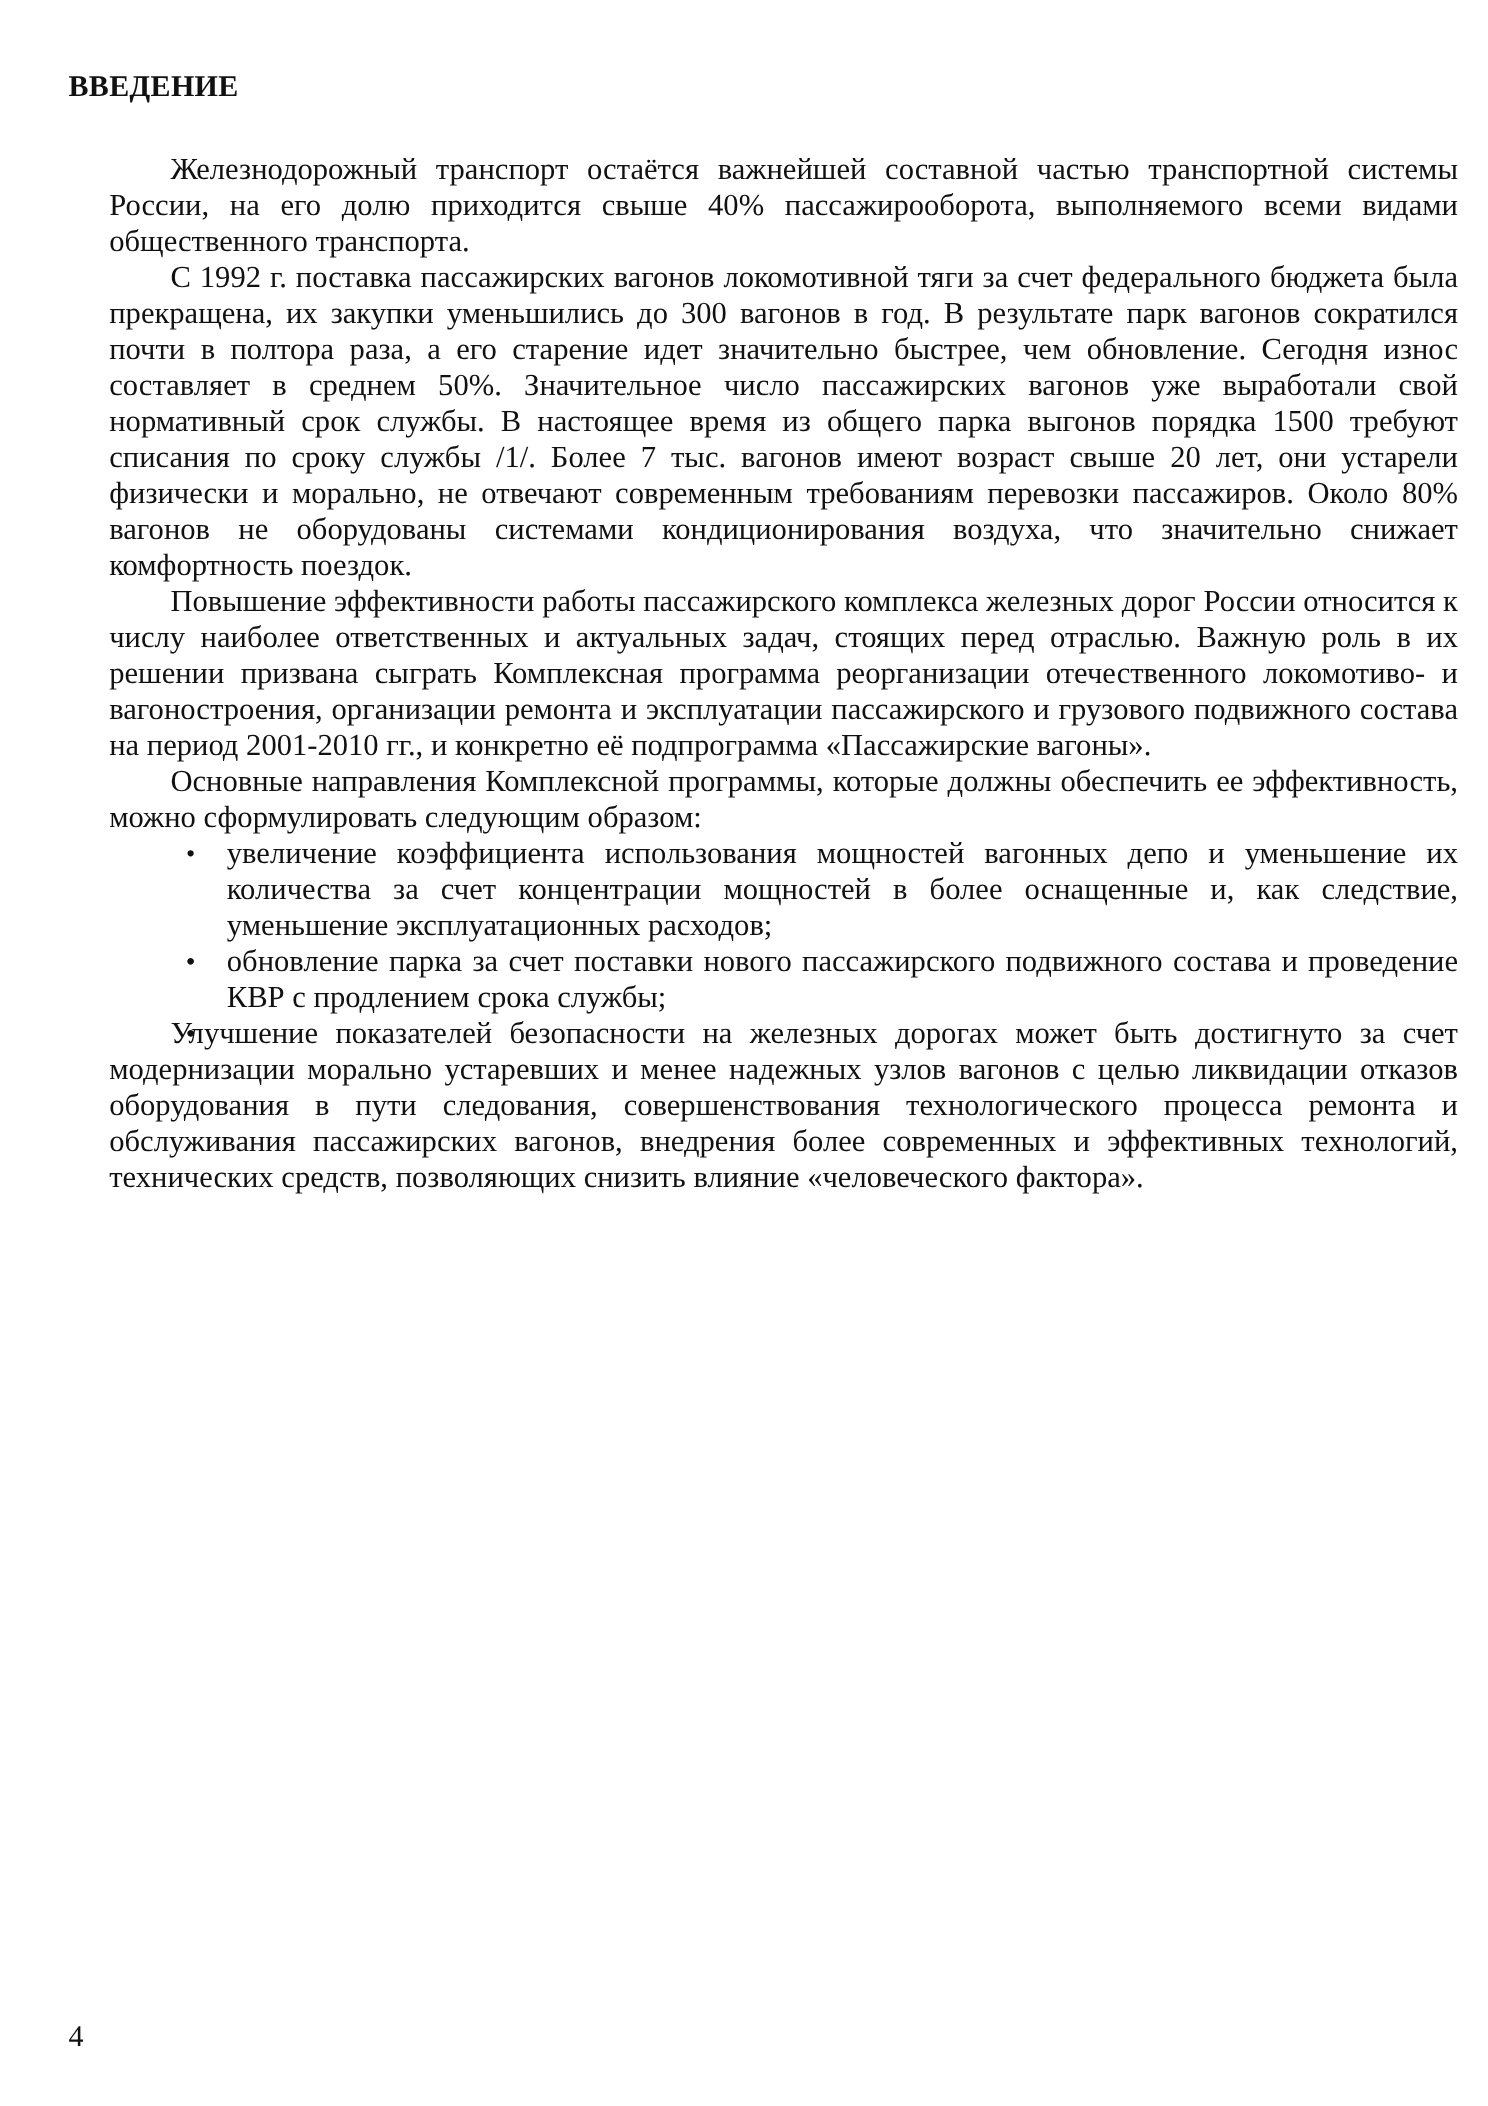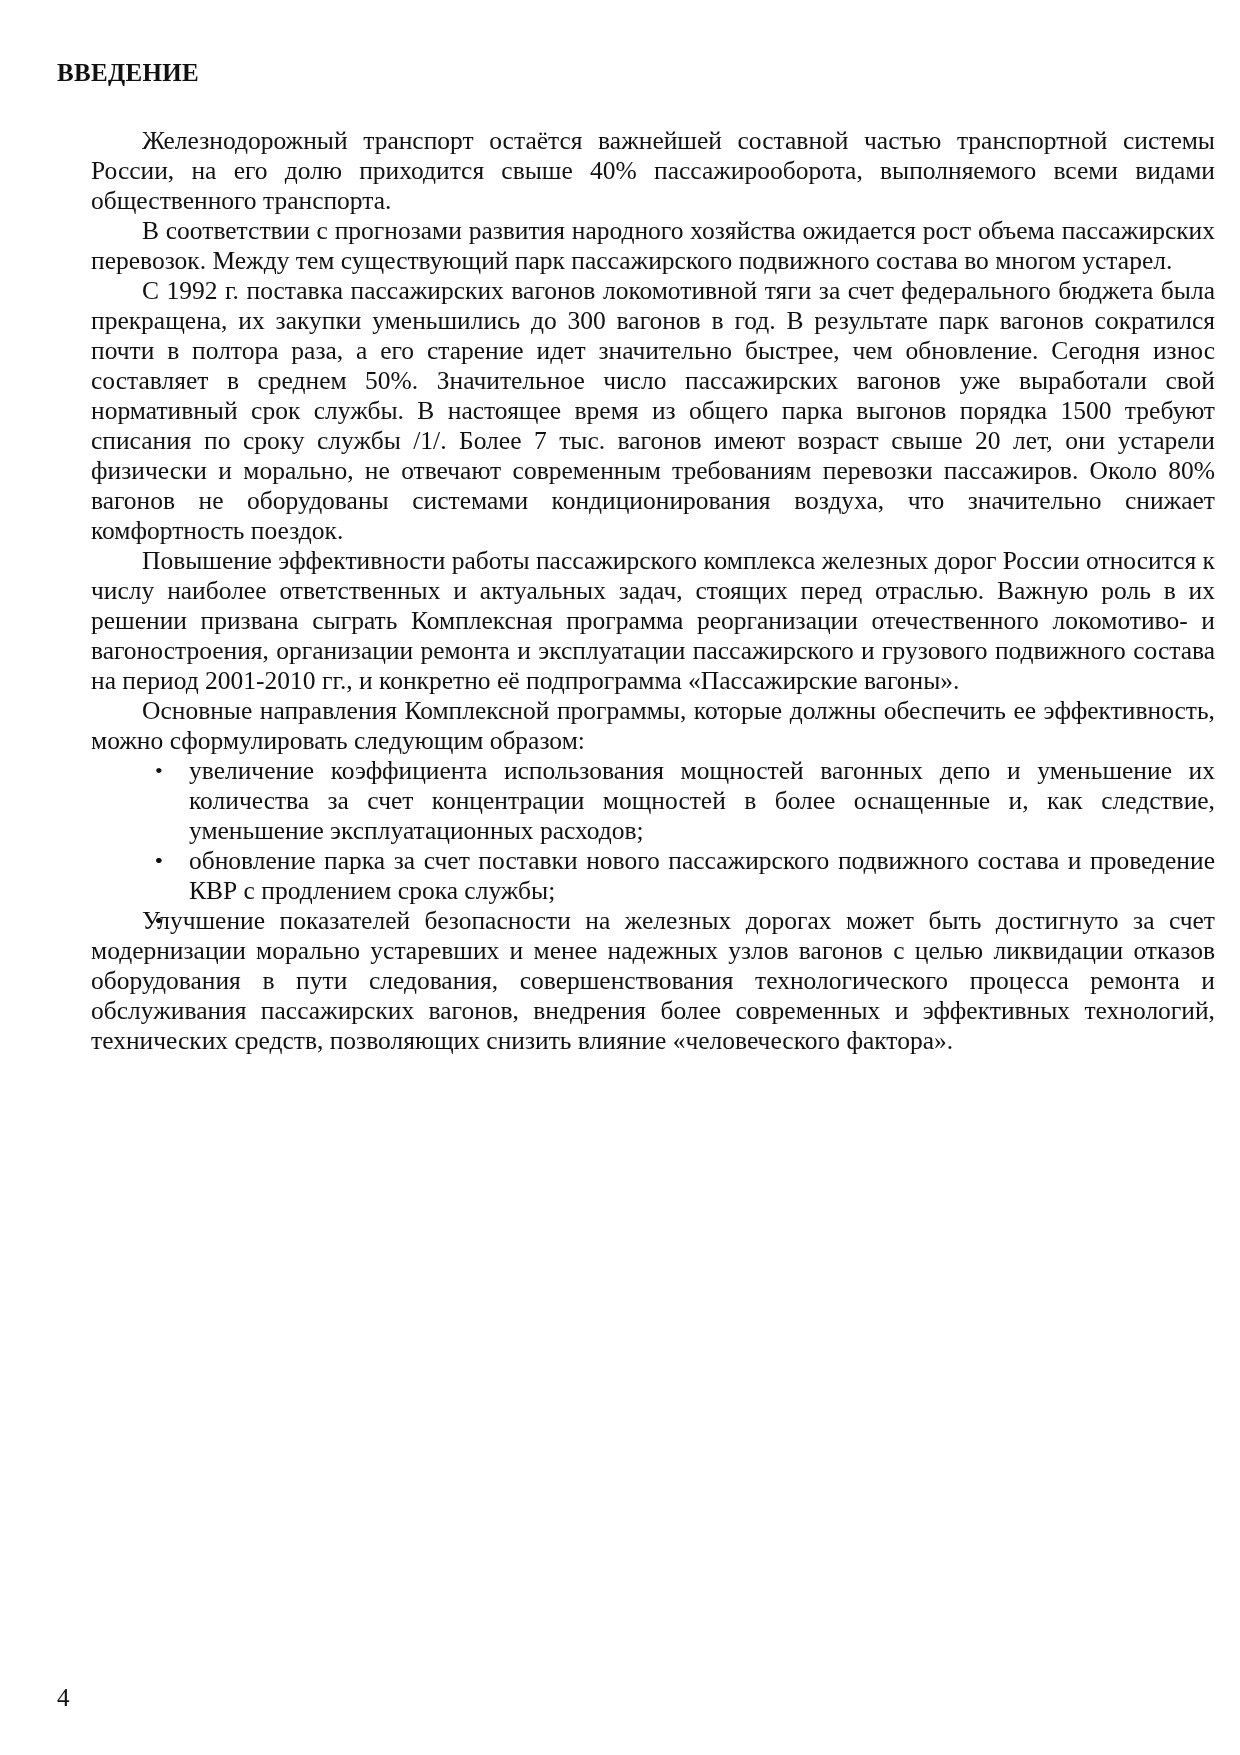--- a/index.html
+++ b/index.html
@@ -73,21 +73,20 @@
     }
   </style>
 </head>
 <body>
 
 <div class="page">
   <div class="title">ВВЕДЕНИЕ</div>
 
   <div class="body-text">
     <p class="para">Железнодорожный транспорт остаётся важнейшей составной частью транспортной системы России, на его долю приходится свыше 40% пассажирооборота, выполняемого всеми видами общественного транспорта.</p>
-    <p class="para">В соответствии с прогнозами развития народного хозяйства ожидается рост объема пассажирских перевозок. Между тем существующий парк пассажирского подвижного состава во многом устарел.</p>
     <p class="para">С 1992 г. поставка пассажирских вагонов локомотивной тяги за счет федерального бюджета была прекращена, их закупки уменьшились до 300 вагонов в год. В результате парк вагонов сократился почти в полтора раза, а его старение идет значительно быстрее, чем обновление. Сегодня износ составляет в среднем 50%. Значительное число пассажирских вагонов уже выработали свой нормативный срок службы. В настоящее время из общего парка выгонов порядка 1500 требуют списания по сроку службы /1/. Более 7 тыс. вагонов имеют возраст свыше 20 лет, они устарели физически и морально, не отвечают современным требованиям перевозки пассажиров. Около 80% вагонов не оборудованы системами кондиционирования воздуха, что значительно снижает комфортность поездок.</p>
     <p class="para">Повышение эффективности работы пассажирского комплекса железных дорог России относится к числу наиболее ответственных и актуальных задач, стоящих перед отраслью. Важную роль в их решении призвана сыграть Комплексная программа реорганизации отечественного локомотиво- и вагоностроения, организации ремонта и эксплуатации пассажирского и грузового подвижного состава на период 2001-2010 гг., и конкретно её подпрограмма «Пассажирские вагоны».</p>
     <p class="para">Основные направления Комплексной программы, которые должны обеспечить ее эффективность, можно сформулировать следующим образом:</p>
 
     <ul class="bullets">
       <li>
         <span class="bullet">•</span>
         <span>увеличение коэффициента использования мощностей вагонных депо и уменьшение их количества за счет концентрации мощностей в более оснащенные и, как следствие, уменьшение эксплуатационных расходов;</span>
       </li>
       <li>

